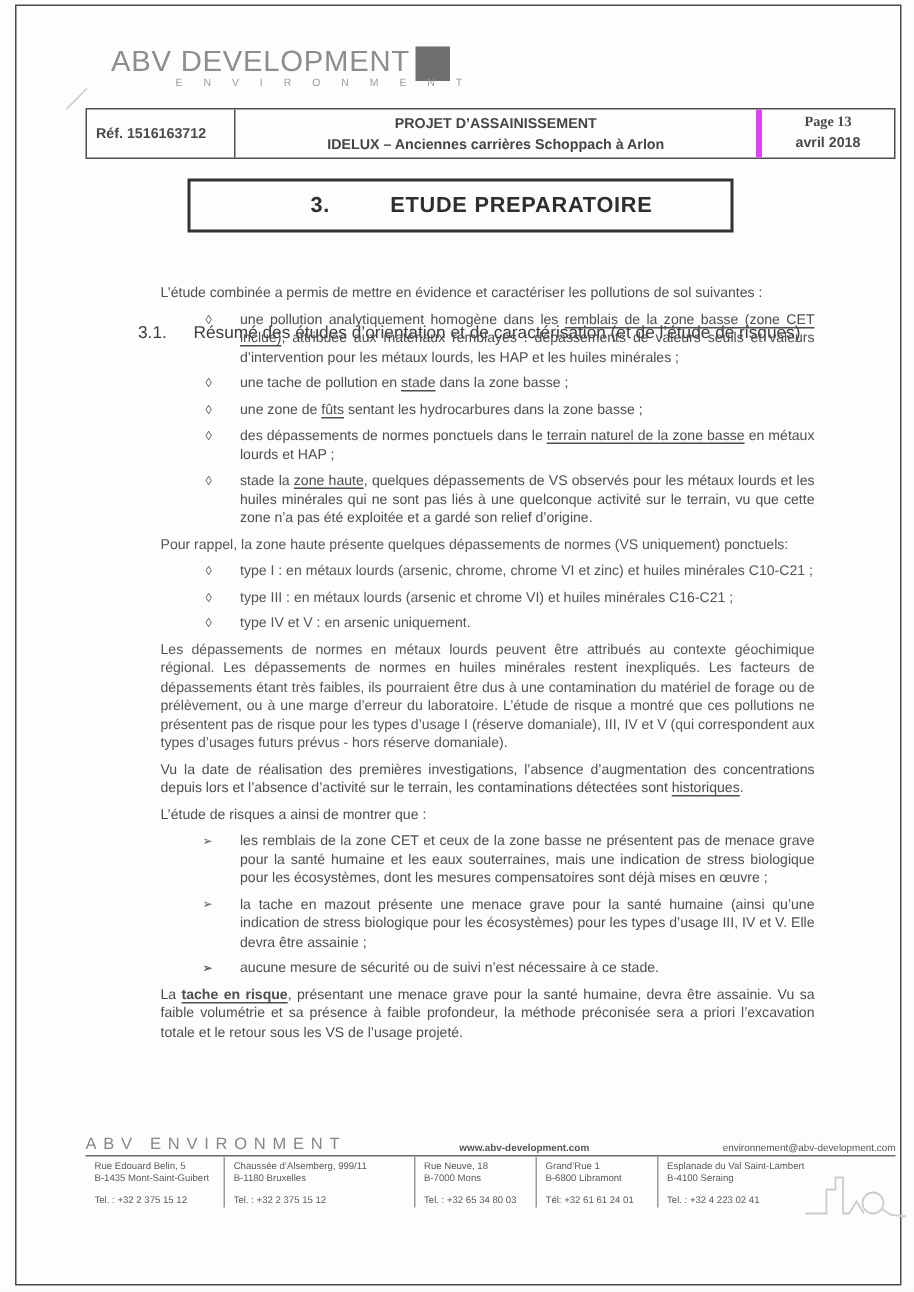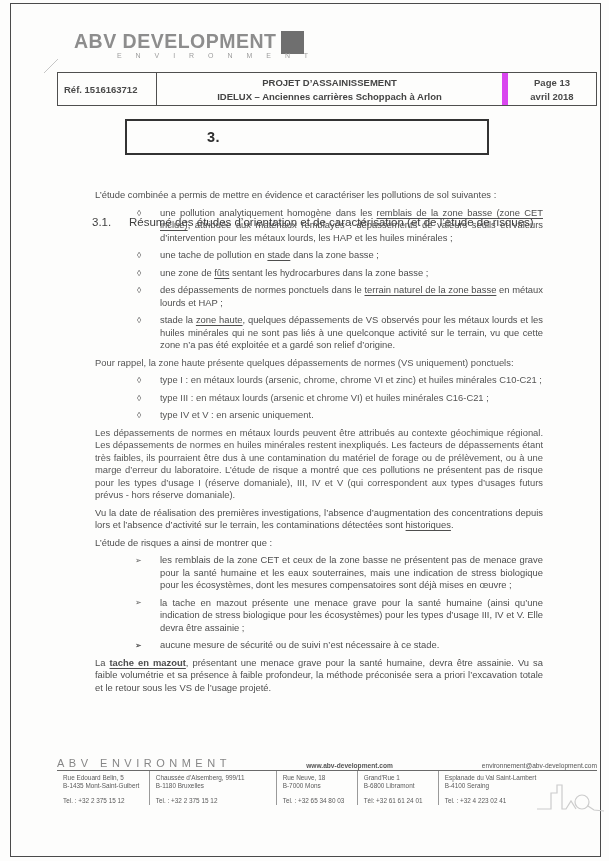--- a/index.html
+++ b/index.html
@@ -2,45 +2,45 @@
 <html><head>
 <meta charset="utf-8">
 <style>
   html,body{margin:0;padding:0;background:#f2f2f0;}
   .page{position:relative;width:609px;height:861px;background:#fdfdfc;overflow:hidden;
         font-family:"Liberation Sans",sans-serif;color:#4e4e4e;}
   .scan-border{position:absolute;left:10px;top:3px;right:8px;bottom:4px;border:1.5px solid #4a4a4a;}
   
   .logo{position:absolute;left:74px;top:30px;}
   .logo-row{display:flex;align-items:flex-start;}
-  .logo-brand{font-size:19.5px;letter-spacing:.5px;color:#8d8d8d;font-weight:700;line-height:22px;}
+  .logo-brand{font-size:19.5px;letter-spacing:.5px;color:#8d8d8d;font-weight:400;line-height:22px;}
   .logo-square{width:23px;height:23px;background:#6f6f6f;margin-left:4px;margin-top:1px;}
   .logo-sub{font-size:7px;letter-spacing:6px;color:#9d9d9d;margin-top:-2px;padding-left:43px;}
   .scan-mark{position:absolute;left:42px;top:55px;}
   
   .hdr{position:absolute;left:57px;top:72px;width:540px;height:34px;display:flex;
        border:1px solid #4f4f4f;box-sizing:border-box;background:#fdfdfc;}
   .hdr-cell{box-sizing:border-box;display:flex;flex-direction:column;justify-content:center;}
   .hdr-ref{width:99px;border-right:1px solid #4f4f4f;font-size:9.5px;font-weight:bold;color:#4a4a4a;padding-left:6px;}
-  .hdr-mid{flex:1;border-right:6px solid #d946ef;text-align:center;font-size:9.5px;font-weight:bold;color:#444;}
+  .hdr-mid{flex:1;border-right:4px solid #d946ef;text-align:center;font-size:9.5px;font-weight:bold;color:#444;}
   .hdr-mid .l1{margin-bottom:3px;}
   .hdr-right{width:88px;text-align:center;font-size:9.5px;font-weight:bold;color:#4a4a4a;}
-  .hdr-right .l1{margin-bottom:3px;}
+  .hdr-right .l1{margin-bottom:3px;font-family:Liberation Serif, serif;}
   
   .title-box{position:absolute;left:125px;top:119px;width:364px;height:36px;border:2px solid #333;
              display:flex;align-items:center;box-sizing:border-box;padding-left:80px;
              font-size:14.5px;font-weight:bold;color:#2e2e2e;letter-spacing:.5px;}
   .title-box .num{margin-right:40px;}
   
   .section-h{position:absolute;left:92px;top:168px;display:flex;font-size:11.5px;color:#3e3e3e;margin-top:48px;}
   .section-h .num{width:37px;}
   
   .doc-body{position:absolute;left:95px;top:189px;width:448px;font-size:9.4px;line-height:12.5px;
             text-align:justify;color:#4e4e4e;}
-  .para{margin:0 0 5px 0;}
+  .para{margin:0 0 5px 12px;}
   .italic{color:#555;}
   .bullet{position:relative;padding-left:65px;margin:0 0 5px 0;}
   .bullet .marker{position:absolute;left:42px;top:0;font-size:8.5px;color:#5a5a5a;}
   .bullet.arrow-b{padding-left:65px;}
   .bullet.arrow-b .marker{left:40px;font-size:8px;top:.5px;}
   .seg-u{text-decoration:underline;text-underline-offset:1.5px;}
   .seg-b{font-weight:bold;}
   
   .footer{position:absolute;left:57px;top:757px;width:540px;}
   .f-top{display:flex;align-items:flex-end;border-bottom:1px solid #6a6a6a;padding-bottom:1px;}
@@ -78,20 +78,21 @@
       <div>IDELUX – Anciennes carrières Schoppach à Arlon</div>
     </div>
     <div class="hdr-cell hdr-right">
       <div class="l1">Page 13</div>
       <div>avril 2018</div>
     </div>
   </div>
 
   <div class="title-box">
     <span class="num">3.</span>
+    <span>ETUDE PREPARATOIRE</span>
   </div>
 
   <div class="section-h">
     <span class="num">3.1.</span>
     <span>Résumé des études d’orientation et de caractérisation (et de l’étude de risques)</span>
   </div>
 
   <div class="doc-body" id="doc-body">
       <p class="para"><span>L’étude combinée a permis de mettre en évidence et caractériser les pollutions de sol suivantes :</span></p>
       <div class="bullet"><span class="marker">◊</span><span><span>une pollution analytiquement homogène dans les </span><span class="seg-u">remblais de la zone basse (zone CET inclue)</span><span>, attribuée aux matériaux remblayés : dépassements de valeurs seuils et valeurs d’intervention pour les métaux lourds, les HAP et les huiles minérales ;</span></span></div>
@@ -103,21 +104,21 @@
       <div class="bullet italic"><span class="marker">◊</span><span><span>type I : en métaux lourds (arsenic, chrome, chrome VI et zinc) et huiles minérales C10-C21 ;</span></span></div>
       <div class="bullet italic"><span class="marker">◊</span><span><span>type III : en métaux lourds (arsenic et chrome VI) et huiles minérales C16-C21 ;</span></span></div>
       <div class="bullet italic"><span class="marker">◊</span><span><span>type IV et V : en arsenic uniquement.</span></span></div>
       <p class="para italic"><span>Les dépassements de normes en métaux lourds peuvent être attribués au contexte géochimique régional. Les dépassements de normes en huiles minérales restent inexpliqués. Les facteurs de dépassements étant très faibles, ils pourraient être dus à une contamination du matériel de forage ou de prélèvement, ou à une marge d’erreur du laboratoire. L’étude de risque a montré que ces pollutions ne présentent pas de risque pour les types d’usage I (réserve domaniale), III, IV et V (qui correspondent aux types d’usages futurs prévus - hors réserve domaniale).</span></p>
       <p class="para"><span>Vu la date de réalisation des premières investigations, l’absence d’augmentation des concentrations depuis lors et l’absence d’activité sur le terrain, les contaminations détectées sont </span><span class="seg-u">historiques</span><span>.</span></p>
       <p class="para"><span>L’étude de risques a ainsi de montrer que :</span></p>
       <div class="bullet arrow-b"><span class="marker">➢</span><span><span>les remblais de la zone CET et ceux de la zone basse ne présentent pas de menace grave pour la santé humaine et les eaux souterraines, mais une indication de stress biologique pour les écosystèmes, dont les mesures compensatoires sont déjà mises en œuvre ;</span></span></div>
       <div class="bullet arrow-b"><span class="marker">➢</span><span><span>la tache en mazout présente une menace grave pour la santé humaine (ainsi qu’une indication de stress biologique pour les écosystèmes) pour les types d’usage III, IV et V. Elle devra être assainie ;</span></span></div>
       <div class="bullet arrow-b"><span class="marker">➢</span></div>
       <div class="bullet arrow-b"><span class="marker">➢</span><span><span>aucune mesure de sécurité ou de suivi n’est nécessaire à ce stade.</span></span></div>
-      <p class="para"><span>La </span><span class="seg-u seg-b">tache en mazout</span><span>, présentant une menace grave pour la santé humaine, devra être assainie. Vu sa faible volumétrie et sa présence à faible profondeur, la méthode préconisée sera a priori l’excavation totale et le retour sous les VS de l’usage projeté.</span></p>
+      <p class="para"><span>La </span><span class="seg-u seg-b">tache en risque</span><span>, présentant une menace grave pour la santé humaine, devra être assainie. Vu sa faible volumétrie et sa présence à faible profondeur, la méthode préconisée sera a priori l’excavation totale et le retour sous les VS de l’usage projeté.</span></p>
     </div>
 
   <div class="footer">
     <div class="f-top">
       <span class="f-brand">ABV ENVIRONMENT</span>
       <span class="f-web">www.abv-development.com</span>
       <span class="f-email">environnement@abv-development.com</span>
     </div>
     <div class="f-cols" id="f-cols">
         <div class="f-col c1">

